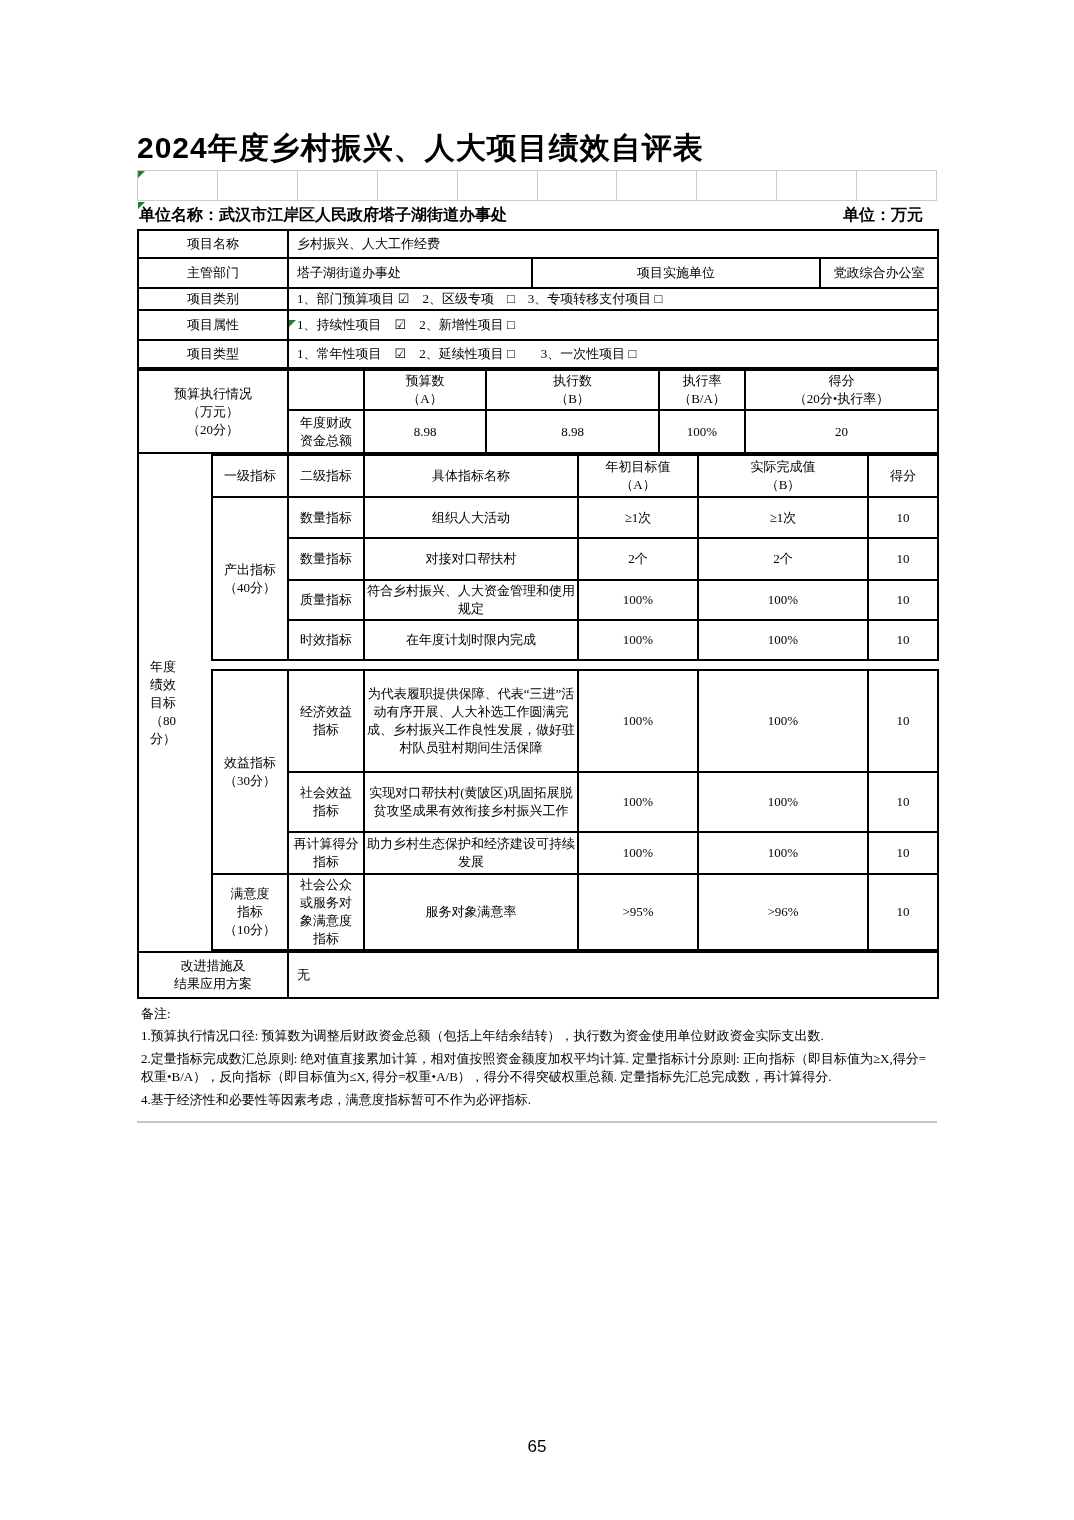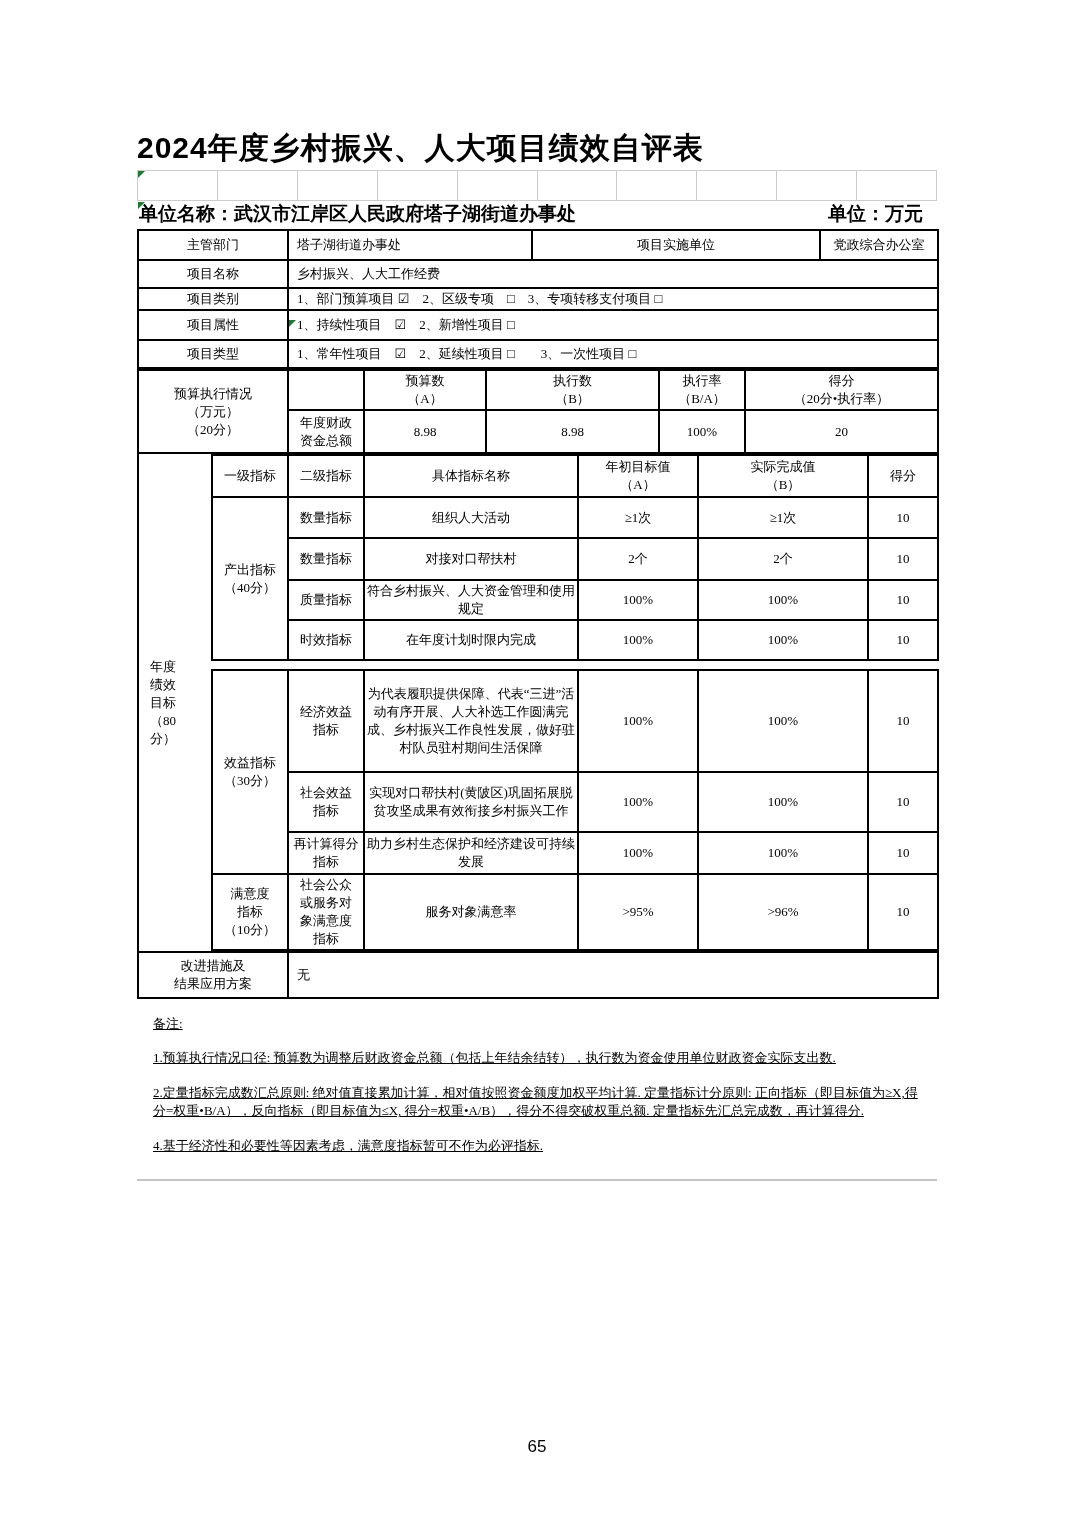--- a/index.html
+++ b/index.html
@@ -14,43 +14,43 @@
     text-align:left; font-family:"Liberation Sans","DejaVu Sans",sans-serif;
     font-weight:900; font-size:30px; letter-spacing:1px; height:42px; line-height:40px;
   }
 
   
   .grid-strip { display:flex; height:31px; border-top:1px solid #cccccc; border-bottom:1px solid #cccccc; }
   .grid-strip .gcell { flex:1; border-right:1px solid #cccccc; }
   .grid-strip .gcell:first-child { border-left:1px solid #cccccc; }
 
   .unit-row {
-    display:flex; justify-content:space-between; align-items:flex-start;
-    height:28px; font-size:19px; font-weight:bold; padding:0 14px 0 2px;
+    display:flex; justify-content:space-between; align-items:center;
+    height:28px; font-size:16px; font-weight:bold; padding:0 14px 0 2px;
   }
 
   table { border-collapse:collapse; width:800px; table-layout:fixed; }
   td { border:2px solid #000; font-size:13px; padding:1px 2px; vertical-align:middle; overflow:hidden; }
   .lbl { text-align:center; }
   .pre { white-space:pre-line; }
   .left-pad { text-align:left; padding-left:8px; }
   .ctr { text-align:center; }
 
   
   .ind-wrap { display:flex; }
   .ind-outer {
     width:74px; border-left:2px solid #000; display:flex; align-items:center;
     justify-content:center; text-align:center; font-size:13px; white-space:pre-line;
   }
   .ind-tables { width:726px;margin-left:24px; }
   .ind-tables table { width:726px; }
   .gap8 { height:8px; }
 
   .notes { margin-top:6px; font-size:13px; line-height:1.42; padding-bottom:8px; border-bottom:2px solid #c4c4c4; }
-  .notes div { margin:16px;text-decoration:underline; }
+  .notes div { margin:4px; }
 
   .page-num {
     position:absolute; left:137px; top:1437px; width:800px; text-align:center;
     font-family:"Liberation Sans","DejaVu Sans",sans-serif; font-size:17px;
   }
 
   .tri {
     position:absolute; width:0; height:0;
     border-top:7px solid #1f7a33; border-right:7px solid transparent;
   }
@@ -81,29 +81,29 @@
   </div>
 
   <table>
     <colgroup>
         <col style="width:150px">
         <col style="width:244px">
         <col style="width:288px">
         <col style="width:118px">
       </colgroup>
     <tbody>
-        <tr style="height:30px">
+        <tr style="height:28px">
+      <td class="lbl">项目名称</td>
+      <td class="left-pad" colspan="3">乡村振兴、人大工作经费</td>
+    </tr>
+    <tr style="height:30px">
       <td class="lbl">主管部门</td>
       <td class="left-pad">塔子湖街道办事处</td>
       <td class="ctr">项目实施单位</td>
       <td class="ctr">党政综合办公室</td>
-    </tr>
-    <tr style="height:28px">
-      <td class="lbl">项目名称</td>
-      <td class="left-pad" colspan="3">乡村振兴、人大工作经费</td>
     </tr>
     <tr style="height:19px">
       <td class="lbl">项目类别</td>
       <td class="left-pad" colspan="3">1、部门预算项目 ☑　2、区级专项　□　3、专项转移支付项目 □</td>
     </tr>
     <tr style="height:30px">
       <td class="lbl">项目属性</td>
       <td class="left-pad" colspan="3">1、持续性项目　☑　2、新增性项目 □</td>
     </tr>
     <tr style="height:28px">

